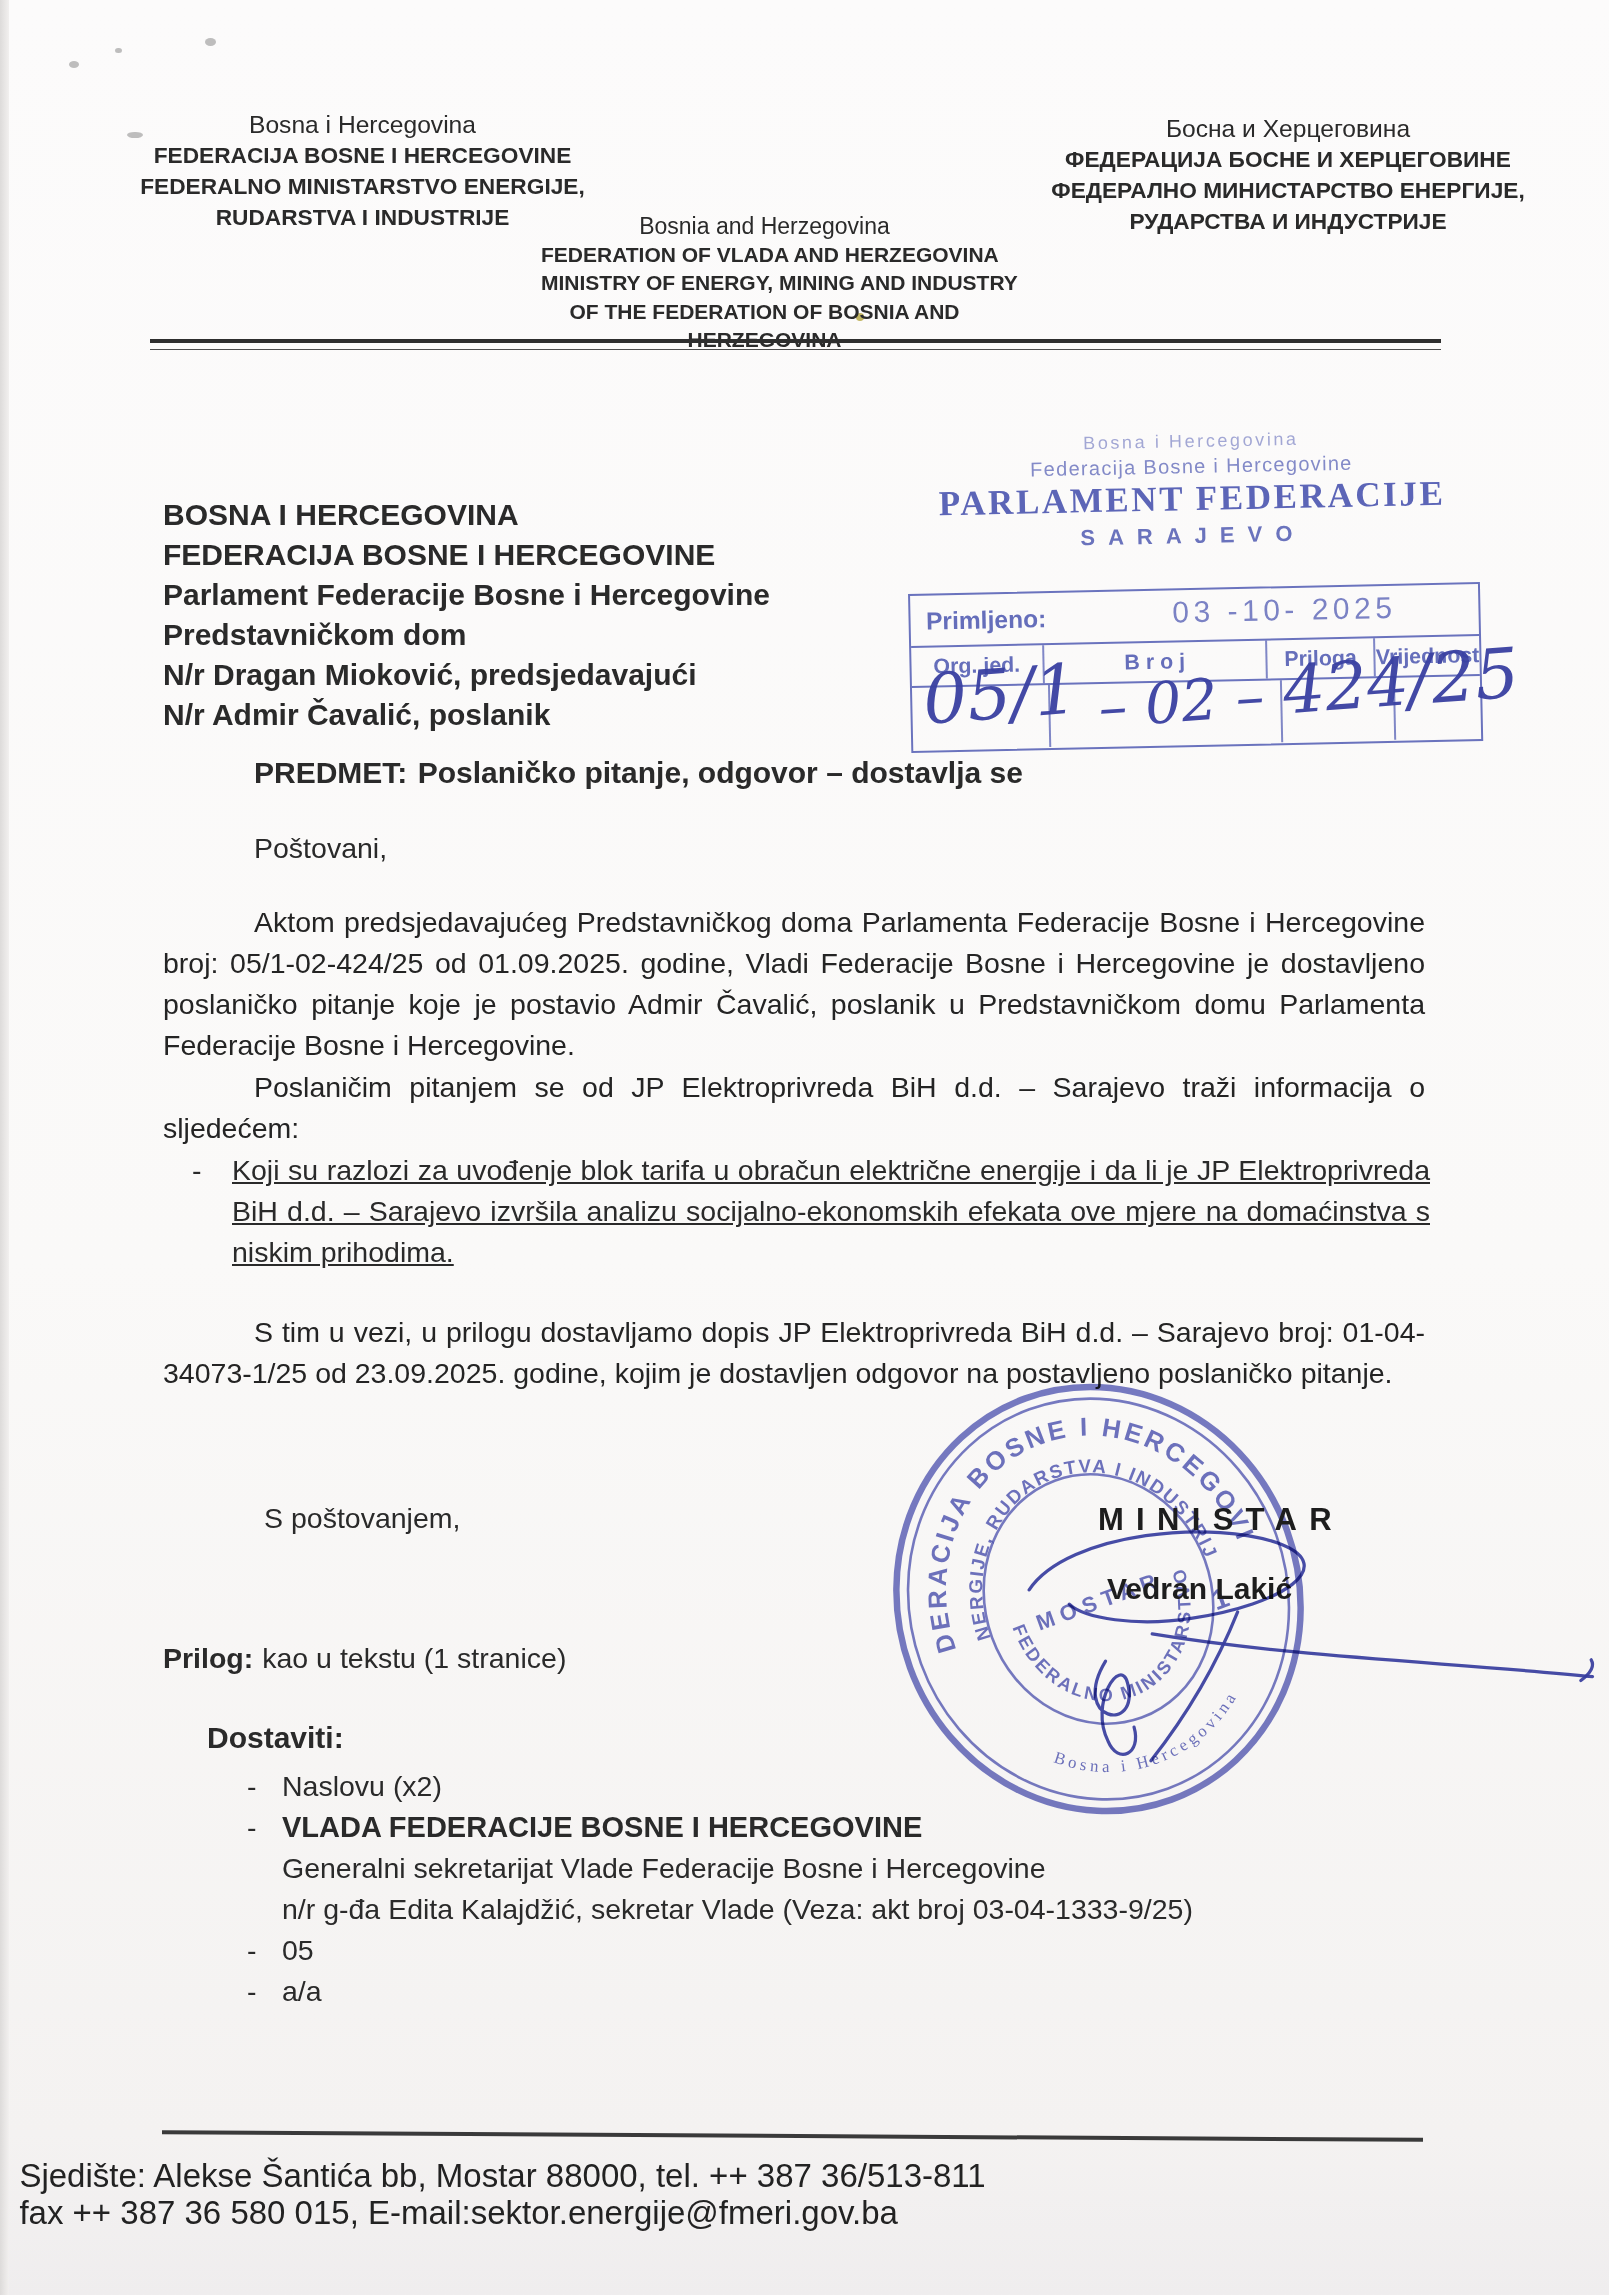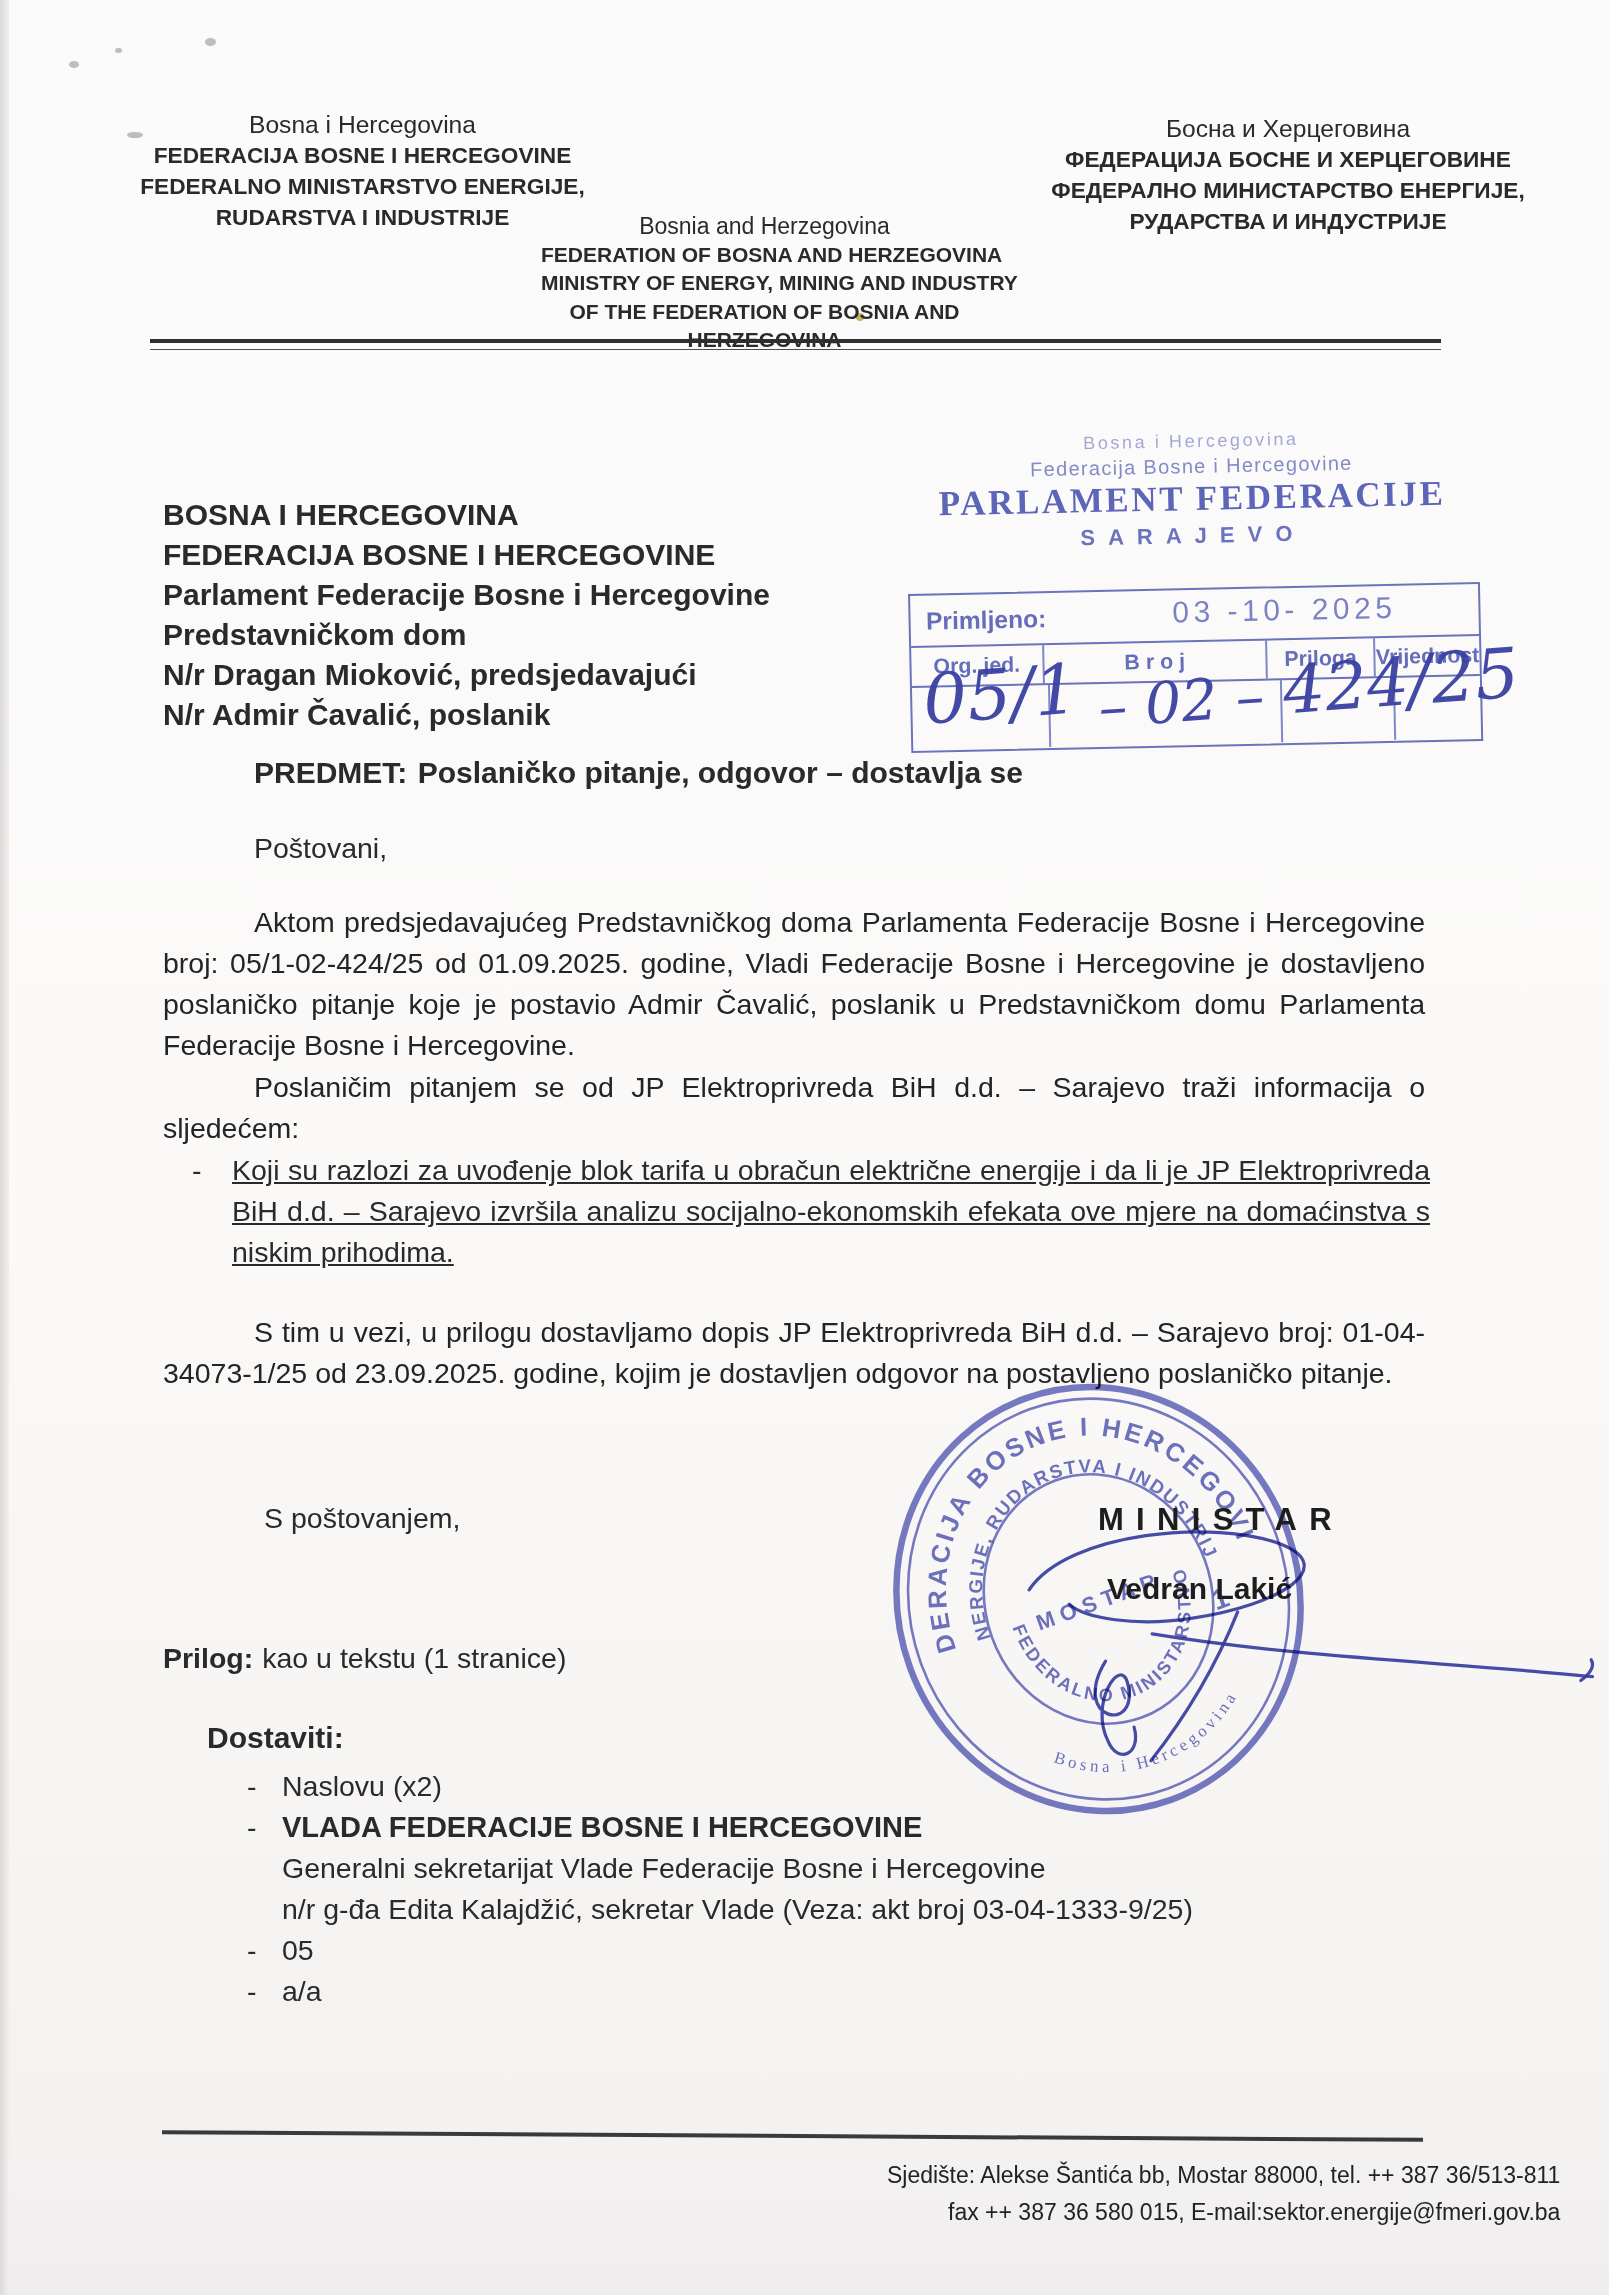--- a/index.html
+++ b/index.html
@@ -83,22 +83,22 @@
   .dostaviti{position:absolute;left:163px;top:1717px;font-size:28.5px;line-height:41px;margin-left:44px;}
   .dostaviti .label{font-weight:700;font-size:30px;}
   .dlist{margin-top:7.8px;}
   .drow{display:flex;}
   .drow .dash{width:35px;margin-left:40px;flex:none;}
   .drow.indent{padding-left:75px;}
   .drow .b{font-weight:700;font-size:29px;}
 
   .frule{position:absolute;left:162px;top:2134px;width:1261px;height:3.9px;background:#3a3a3a;
     transform:rotate(0.35deg);}
-  .footer{position:absolute;left:19.4px;top:2157px;width:1541px;text-align:right;
-    font-size:23px;line-height:37px;color:#222;}
+  .footer{position:absolute;left:19.4px;top:2157px;width:1541px;text-align:left;
+    font-size:33px;line-height:37px;color:#222;}
 </style>
 </head>
 <body>
 
 <div class="page">
 
   <div class="edge-left"></div>
   <div class="speck" style="left:69px;top:61px;width:10.4px;height:7.1px;"></div>
   <div class="speck" style="left:205px;top:38px;width:11px;height:8.4px;"></div>
   <div class="speck" style="left:115px;top:48px;width:6.5px;height:5.2px;"></div>
@@ -106,21 +106,21 @@
   <div class="dot-olive" style="left:856px;top:313px;"></div>
 
   <div class="hdr hdr-left">
     <div class="r1">Bosna i Hercegovina</div>
     <div>FEDERACIJA BOSNE I HERCEGOVINE</div>
     <div>FEDERALNO MINISTARSTVO ENERGIJE,</div>
     <div>RUDARSTVA I INDUSTRIJE</div>
   </div>
   <div class="hdr hdr-center">
     <div class="r1">Bosnia and Herzegovina</div>
-    <div>FEDERATION OF BOSNA AND HERZEGOVINA</div>
+    <div>FEDERATION OF VLADA AND HERZEGOVINA</div>
     <div>MINISTRY OF ENERGY, MINING AND INDUSTRY</div>
     <div>OF THE FEDERATION OF BOSNIA AND</div>
     <div>HERZEGOVINA</div>
   </div>
   <div class="hdr hdr-right">
     <div class="r1">Босна и Херцеговина</div>
     <div>ФЕДЕРАЦИЈА БОСНЕ И ХЕРЦЕГОВИНЕ</div>
     <div>ФЕДЕРАЛНО МИНИСТАРСТВО ЕНЕРГИЈЕ,</div>
     <div>РУДАРСТВА И ИНДУСТРИЈЕ</div>
   </div>

